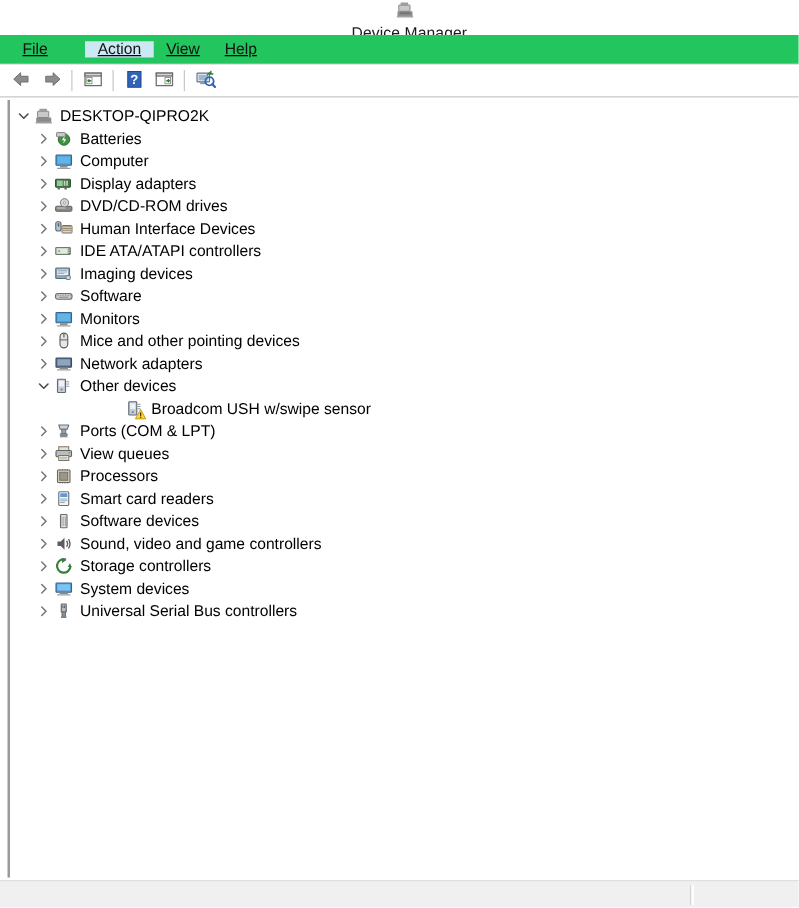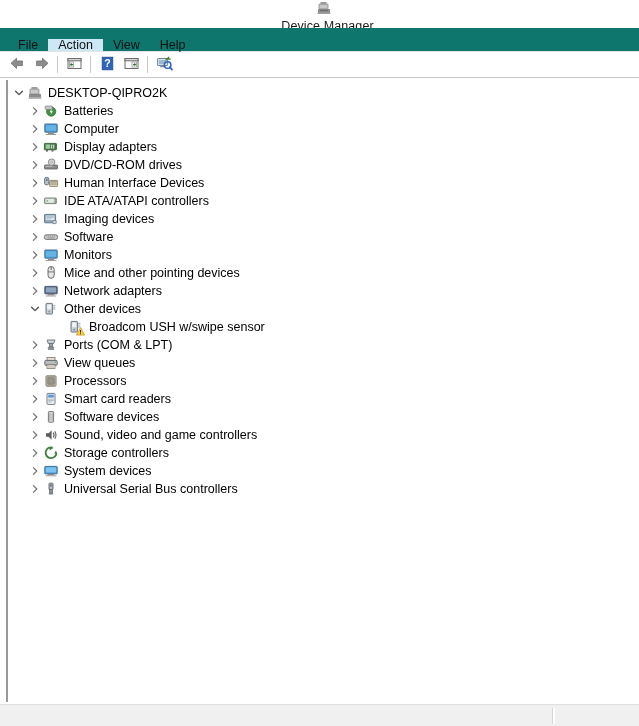--- a/index.html
+++ b/index.html
@@ -31,37 +31,39 @@
     font-size: 12.5px;
     color: #1a1a1a;
     margin-left: 7px;
     letter-spacing: 0.1px;
   }
 
   
   .menubar {
     height: 23px;
     display: flex;
-    align-items: flex-end;
+    align-items: center;
     padding-left: 8px;
-    background: #0f766e;
+    background: #22c55e;
     box-sizing: border-box;
     position: relative;
+    text-decoration: underline;
   }
   .menu-item {
     display: flex;
     align-items: center;
     padding: 0 10px;
     font-size: 12.5px;
     color: #111111;
     cursor: default;
     line-height: 1;
   }
   .menu-item.hovered {
     background: #cce8f4;
+    margin-left: 20px;
   }
 
   
   .toolbar {
     height: 27px;
     display: flex;
     align-items: center;
     padding-left: 5px;
     background: #ffffff;
     box-sizing: border-box;
@@ -124,21 +126,21 @@
   }
   .rowlabel {
     font-size: 12.5px;
     color: #000000;
     margin-left: 5px;
     line-height: 16px;
   }
   
   .lvl0 { padding-left: 3px; }
   .lvl1 { padding-left: 19px; }
-  .lvl2 { padding-left: 44px; }
+  .lvl2 { padding-left: 76px; }
 
   
   .statusbar {
     position: absolute;
     left: 0;
     bottom: 0;
     width: 639px;
     height: 22px;
     background: #f0f0f0;
     border-top: 1px solid #dfdfdf;

